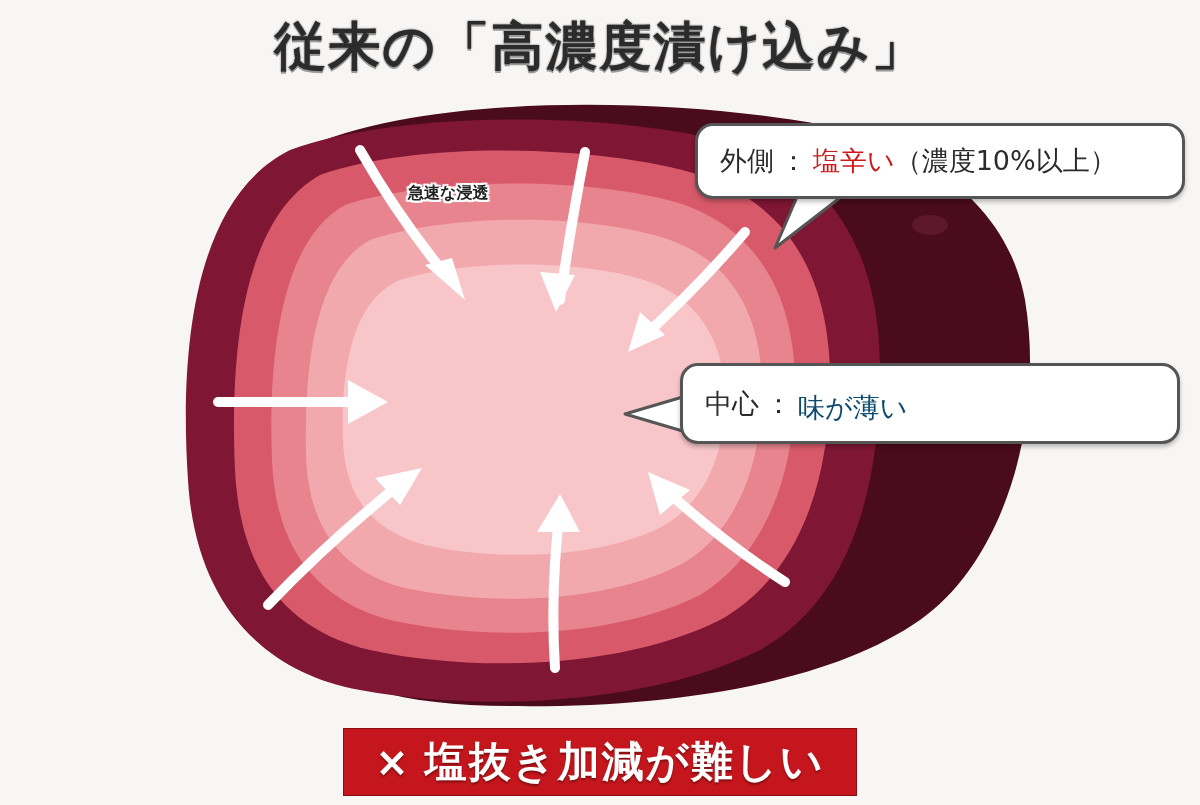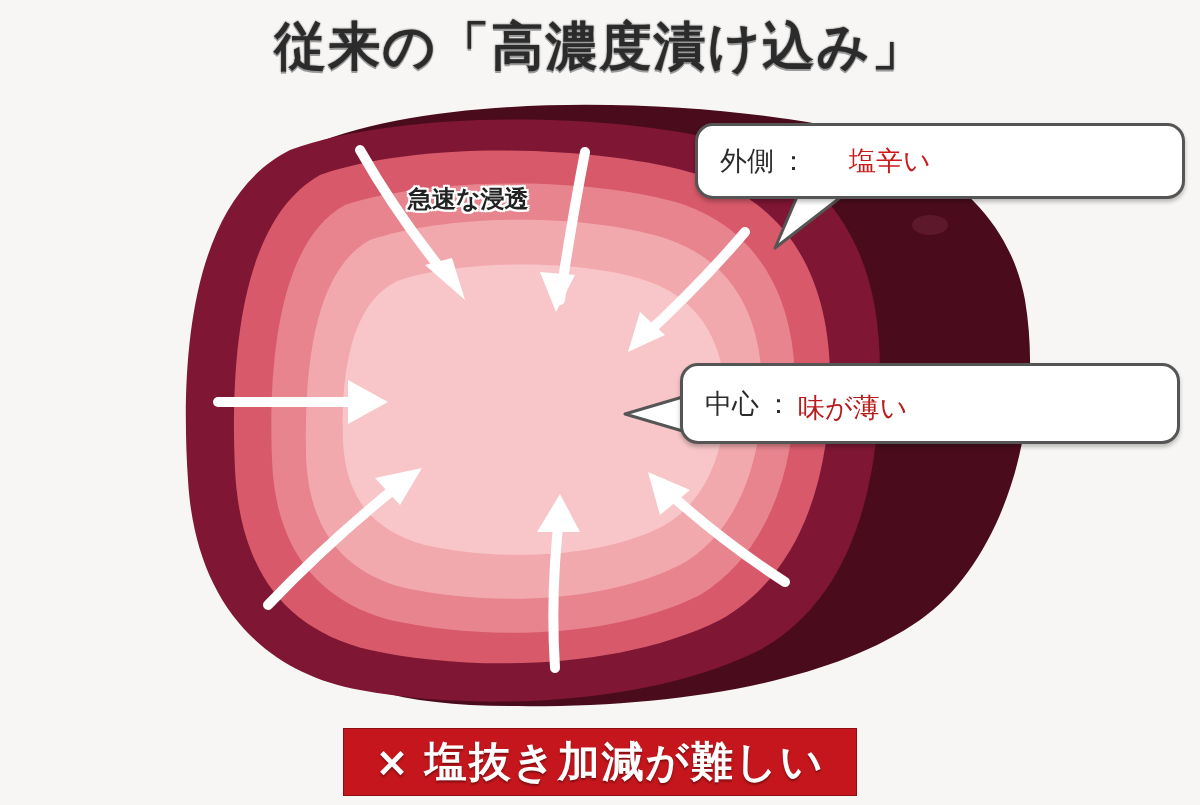--- a/index.html
+++ b/index.html
@@ -12,38 +12,38 @@
     .title {
       position: absolute; left: 0; top: 12px; width: 1200px;
       text-align: center;
       font-size: 52px; font-weight: bold; color: #2b2b2b;
       letter-spacing: 2px;
       text-shadow: 0 2px 0 #9a9a9a, 0 0 2px #555;
     }
     .stage { position: absolute; left: 0; top: 0; width: 1200px; height: 805px; }
     .label-inner {
       position: absolute; left: 408px; top: 183px;
-      font-size: 24px; font-weight: bold; color: #222;
+      font-size: 16px; font-weight: bold; color: #222;
       text-shadow: -2px -2px 0 #fff, 2px -2px 0 #fff, -2px 2px 0 #fff, 2px 2px 0 #fff,
                    0 2px 0 #fff, 0 -2px 0 #fff, 2px 0 0 #fff, -2px 0 0 #fff;
     }
     .callout {
       position: absolute;
       background: #fff; border: 3px solid #555; border-radius: 18px;
       box-shadow: 0 3px 4px rgba(0,0,0,0.25);
       font-size: 27px; font-weight: normal; color: #2b2b2b;
       white-space: nowrap;
       padding: 0 22px;
       display: flex; align-items: center;
       z-index: 3;
     }
     .callout-outer { left: 695px; top: 123px; width: 440px; height: 70px; }
     .callout-center { left: 680px; top: 363px; width: 450px; height: 75px; }
-    .red-word { color: #cc1a1a; margin-left: 36px; }
-    .blue-word { color: #b91c1c; margin-top: 8px; }
+    .red-word { color: #cc1a1a; }
+    .blue-word { color: #0c4a6e; margin-top: 8px; }
     .sep { margin: 0 6px; }
     .banner {
       position: absolute; left: 343px; top: 728px; width: 512px; height: 66px;
       background: #c4161c;
       border: 1px solid #8e0d10;
       color: #fff; font-size: 42px; font-weight: bold;
       display: flex; align-items: center; justify-content: center;
       letter-spacing: 2px;
       text-shadow: 0 2px 2px rgba(0,0,0,0.35);
     }
@@ -91,20 +91,21 @@
 </div>
 
 <div class="title">従来の「高濃度漬け込み」</div>
 
 <div class="label-inner">急速な浸透</div>
 
 <div class="callout callout-outer">
   <span>外側</span>
   <span class="sep">：</span>
   <span class="red-word">塩辛い</span>
+  <span>（濃度10%以上）</span>
 </div>
 
 <div class="callout callout-center">
   <span>中心</span>
   <span class="sep">：</span>
   <span class="blue-word">味が薄い</span>
 </div>
 
 <div class="banner">
   <span class="x-icon">×</span>

